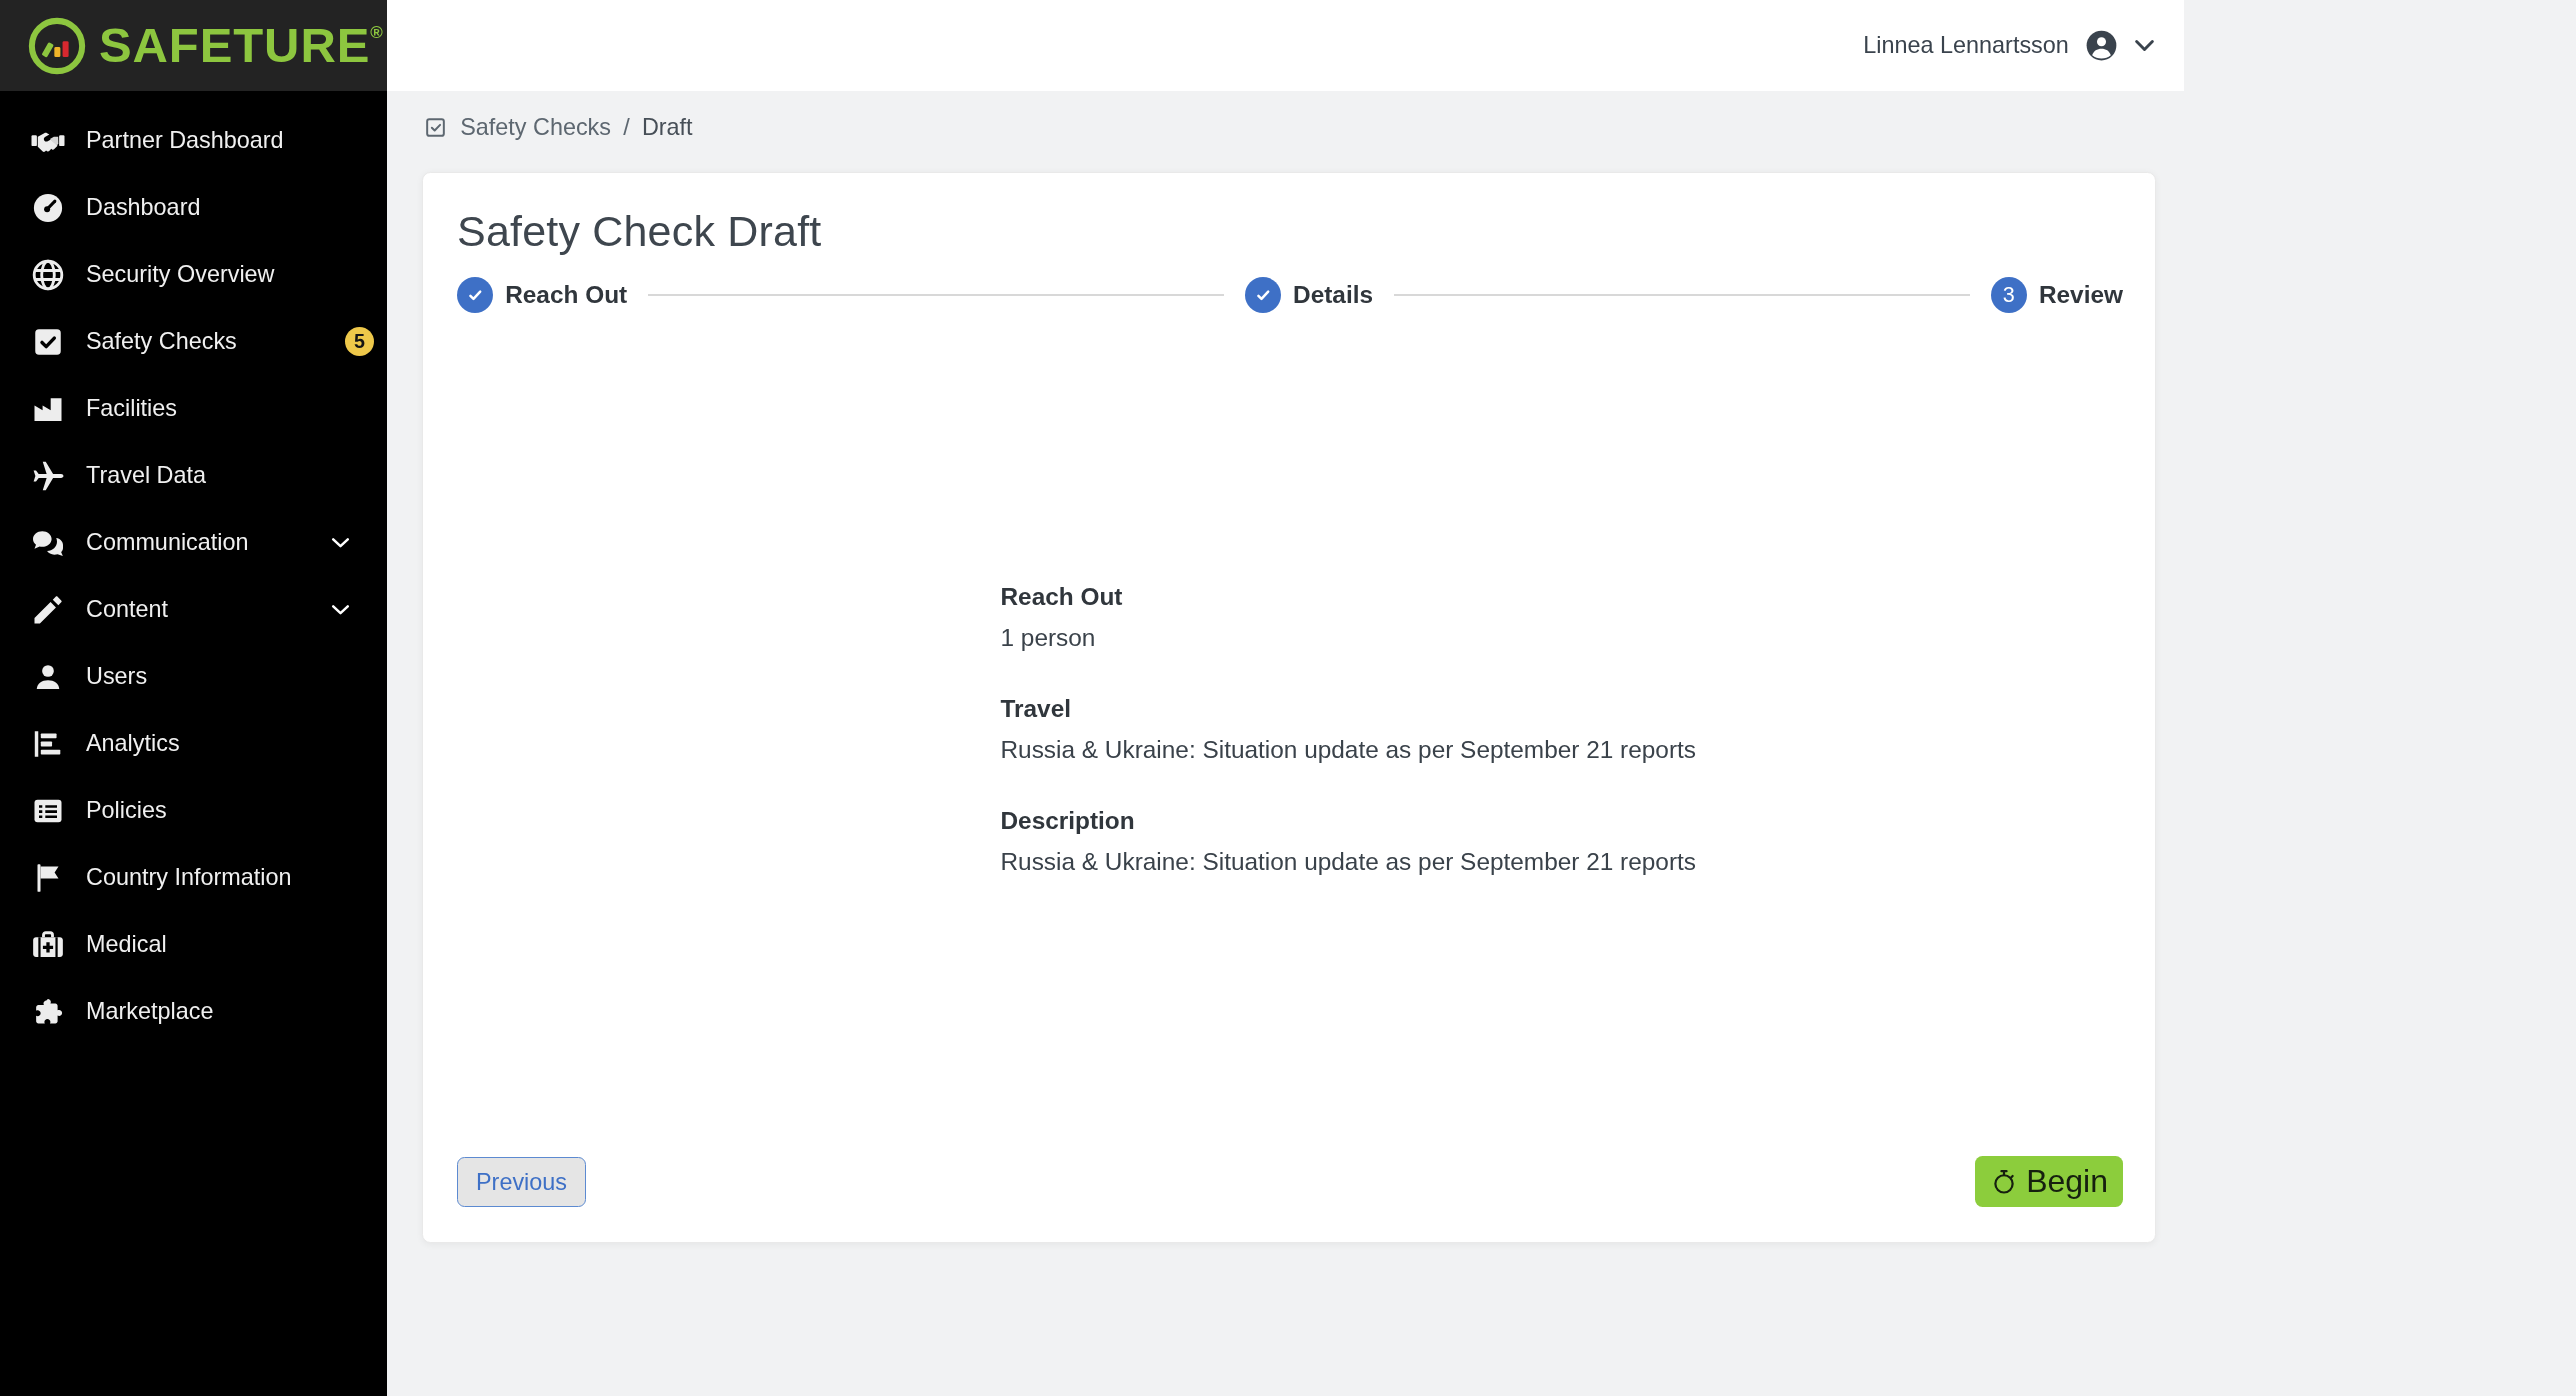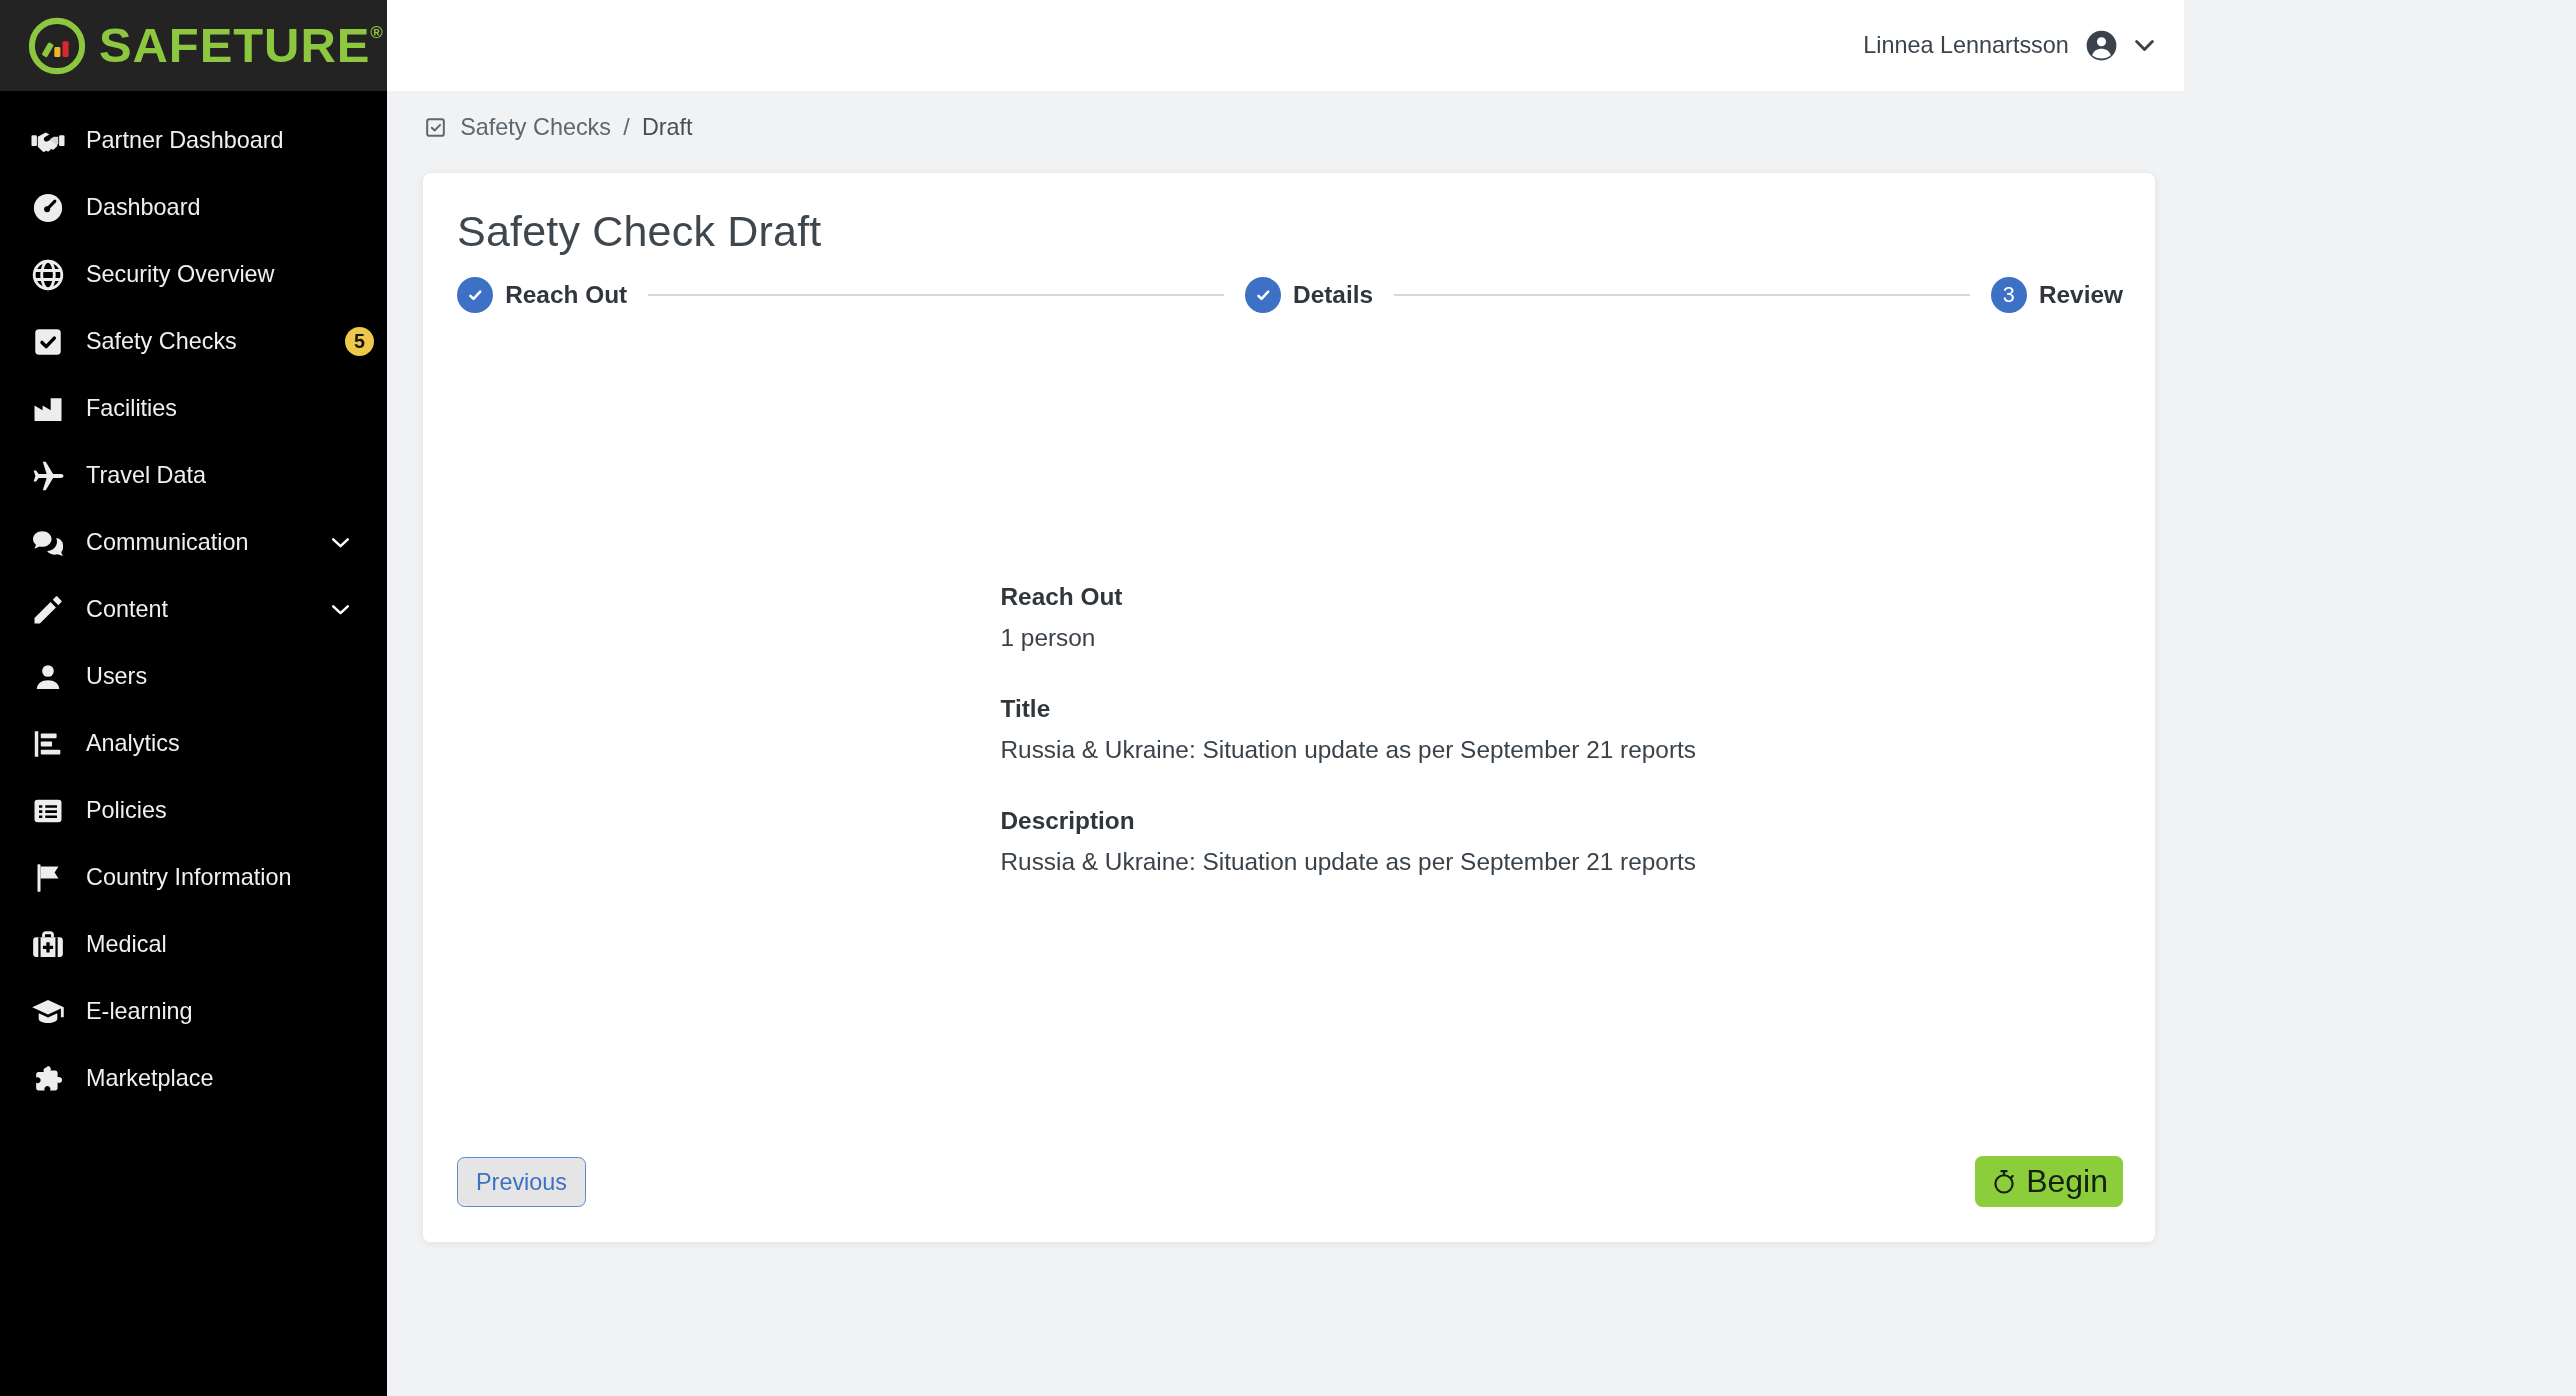--- a/index.html
+++ b/index.html
@@ -232,29 +232,20 @@
           <svg viewBox="0 0 24 24">
             <path d="M4 6.8h16c1 0 1.9.9 1.9 1.9v9.4c0 1-.9 1.9-1.9 1.9H4c-1 0-1.9-.9-1.9-1.9V8.7c0-1 .9-1.9 1.9-1.9z" fill="#ededed"></path>
             <path d="M9 6.8V5.3C9 4.5 9.7 3.8 10.5 3.8h3c.8 0 1.5.7 1.5 1.5v1.5" fill="none" stroke="#ededed" stroke-width="1.9"></path>
             <path d="M6.3 6.8v13.2M17.7 6.8v13.2" stroke="#000" stroke-width="1.5"></path>
             <path d="M12 10.2v6.8M8.6 13.6h6.8" stroke="#000" stroke-width="2.2"></path>
           </svg>
         </span>
         <span class="nav-label">Medical</span>
       </div>
 
-      <div class="nav-item">
-        <span class="nav-icon">
-          <svg viewBox="0 0 24 24" fill="#ededed">
-            <path d="M12 4L1.5 8.8 12 13.6l8.6-3.9v5.8h1.9V8.8L12 4z"></path>
-            <path d="M5.8 12.9v3.6c0 1.6 2.8 2.9 6.2 2.9s6.2-1.3 6.2-2.9v-3.6L12 15.7l-6.2-2.8z"></path>
-          </svg>
-        </span>
-        <span class="nav-label">E-learning</span>
-      </div>
 
       <div class="nav-item">
         <span class="nav-icon">
           <svg viewBox="0 0 24 24" fill="#ededed">
             <path d="M11.9 3.3c1.1 0 2 .9 2 2 0 .4-.1.7-.3 1h3.3c.8 0 1.5.7 1.5 1.5v3.1c.3-.2.6-.3 1-.3 1.1 0 2 .9 2 2s-.9 2-2 2c-.4 0-.7-.1-1-.3v3.8c0 .8-.7 1.5-1.5 1.5h-3.6c.2-.3.3-.6.3-1 0-1.1-.9-2-2-2s-2 .9-2 2c0 .4.1.7.3 1H5.6c-.8 0-1.5-.7-1.5-1.5v-3.6c.3.2.6.3 1 .3 1.1 0 2-.9 2-2s-.9-2-2-2c-.4 0-.7.1-1 .3V8.8c0-.8.7-1.5 1.5-1.5h3.7c-.2-.3-.3-.6-.3-1 0-1.1.9-2 1.9-2z"></path>
           </svg>
         </span>
         <span class="nav-label">Marketplace</span>
       </div>
 
@@ -324,21 +315,21 @@
           </div>
         </div>
 
         <div class="review-wrap">
           <div class="review-col">
             <div class="field">
               <div class="field-label">Reach Out</div>
               <div class="field-value">1 person</div>
             </div>
             <div class="field">
-              <div class="field-label">Title</div>
+              <div class="field-label">Travel</div>
               <div class="field-value">Russia &amp; Ukraine: Situation update as per September 21 reports</div>
             </div>
             <div class="field">
               <div class="field-label">Description</div>
               <div class="field-value">Russia &amp; Ukraine: Situation update as per September 21 reports</div>
             </div>
           </div>
         </div>
 
         <div class="actions">

